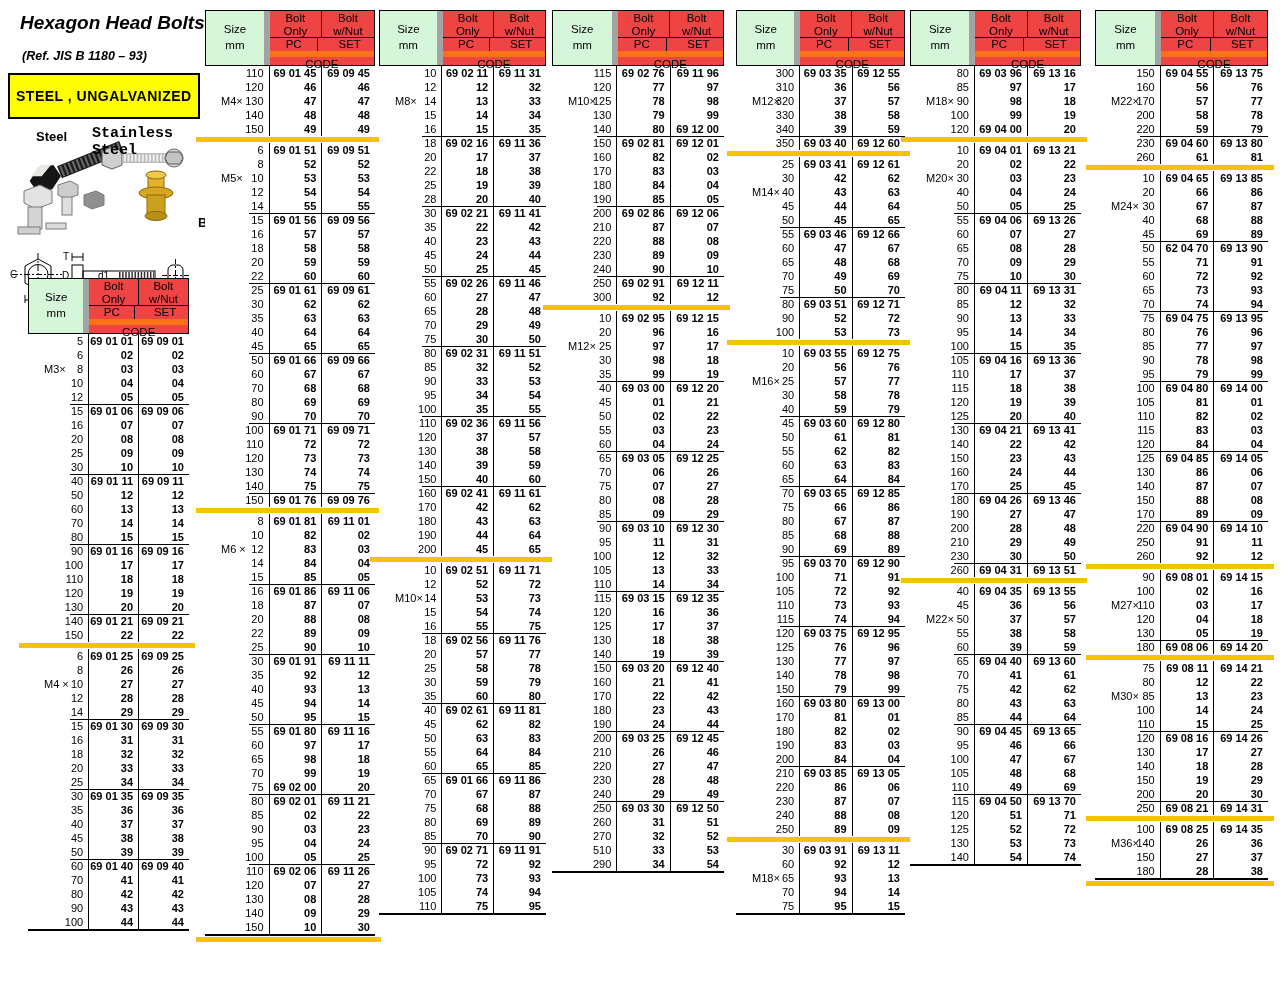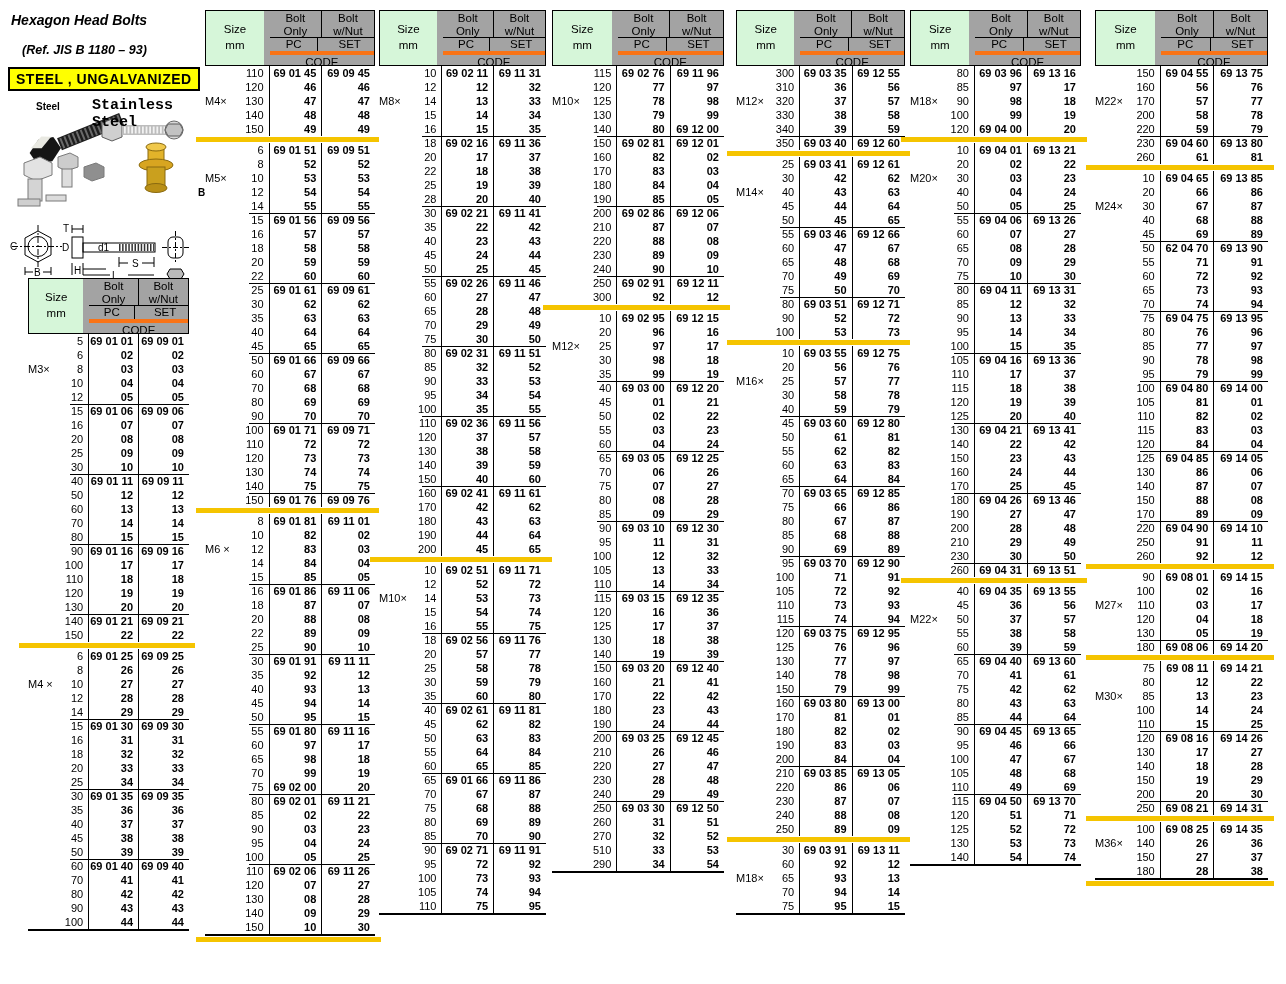--- a/index.html
+++ b/index.html
@@ -1,61 +1,61 @@
 <!DOCTYPE html>
 <html><head>
 <meta charset="utf-8">
 <style>
   html,body{margin:0;padding:0;}
   body{width:1286px;height:984px;background:#ffffff;position:relative;
        font-family:"Liberation Sans",sans-serif;color:#000;overflow:hidden;}
 
   
   .header-block{position:absolute;left:6px;top:6px;width:200px;}
-  .title{font-style:italic;font-weight:bold;font-size:14px;margin:6px 0 0 5px;}
+  .title{font-style:italic;font-weight:bold;font-size:19px;margin:6px 0 0 14px;}
   .subtitle{font-style:italic;font-weight:bold;font-size:12.5px;margin:15px 0 0 16px;}
   .badge{display:inline-block;background:#ffff00;border:2px solid #000;font-weight:bold;
-         font-size:14px;padding:2px 6px;margin:10px 0 0 2px;letter-spacing:.5px;white-space:nowrap;}
+         font-size:14px;padding:13px 6px;margin:10px 0 0 2px;letter-spacing:.5px;white-space:nowrap;}
   .photo-wrap{position:relative;width:198px;height:120px;margin-top:4px;}
-  .photo-label{position:absolute;font-weight:bold;font-size:10px;}
+  .photo-label{position:absolute;font-weight:bold;font-size:13px;}
   .pl-steel{left:30px;top:6px;}
   .pl-stainless{left:86px;top:2px;font-size:15px;font-family:Liberation Mono, monospace;}
   .pl-brass{left:152px;top:92px;padding-left:40px;}
   .diagram-wrap{position:relative;width:198px;height:68px;margin-top:2px;}
 
   
   .cat-table{position:absolute;width:170px;background:#fff;}
   .t1{left:28px; top:278px;width:161px;}
   .t2{left:205px;top:10px; width:170px;}
   .t3{left:379px;top:10px; width:167px;}
   .t4{left:552px;top:10px; width:172px;}
   .t5{left:736px;top:10px; width:169px;}
   .t6{left:910px;top:10px; width:171px;}
   .t7{left:1095px;top:10px;width:173px;}
 
   .thead{display:flex;border:1px solid #000;height:56px;box-sizing:border-box;font-size:11.5px;}
   .size-h{width:38%;background:#d6f6d9;border-right:6px solid #a3a3a3;display:flex;flex-direction:column;
           justify-content:center;align-items:center;line-height:1.35;box-sizing:border-box;}
-  .right-h{width:62%;display:flex;flex-direction:column;background:#a3a3a3;}
+  .right-h{width:62%;display:flex;flex-direction:column;background:#ef4444;}
   .bolt-row{height:27px;display:flex;border-bottom:1px solid #000;}
   .bolt-cell{width:50%;text-align:center;line-height:1.1;padding-top:1px;box-sizing:border-box;}
   .bolt-cell.first{border-right:1px solid #000;}
-  .pcset-row{height:13px;display:flex;border-bottom:4px solid #f97316;gap:7px;}
+  .pcset-row{height:13px;display:flex;border-bottom:6px solid #f97316;gap:7px;}
   .pcset-cell{width:50%;text-align:center;line-height:13px;box-sizing:border-box;}
   .pcset-cell.first{border-right:1px solid #000;}
   .code-row{flex:1;text-align:center;line-height:14px;}
 
   .tbody{font-size:11px;}
   .group{position:relative;}
   .group.sep::before{content:"";position:absolute;top:0;left:26%;right:0;border-top:1px solid #000;}
   .group.last{border-bottom:2px solid #000;}
   .row{display:flex;height:14px;}
   .c-size{width:38%;border-right:1px solid #000;position:relative;box-sizing:border-box;}
   .size-val{position:absolute;right:5px;top:0;line-height:14px;}
-  .m-label{position:absolute;left:0;top:0;line-height:14px;}
+  .m-label{position:absolute;left:16px;top:0;line-height:14px;}
   .c-pc{width:31%;border-right:1px solid #000;box-sizing:border-box;text-align:right;
         padding-right:5px;font-weight:bold;line-height:14px;}
   .c-set{width:31%;box-sizing:border-box;text-align:right;padding-right:5px;
         font-weight:bold;line-height:14px;}
   .ydiv{height:5px;background:#f5c400;margin:1px -6px 1px -9px;}
 </style>
 </head>
 <body>
 
 <div class="header-block">

